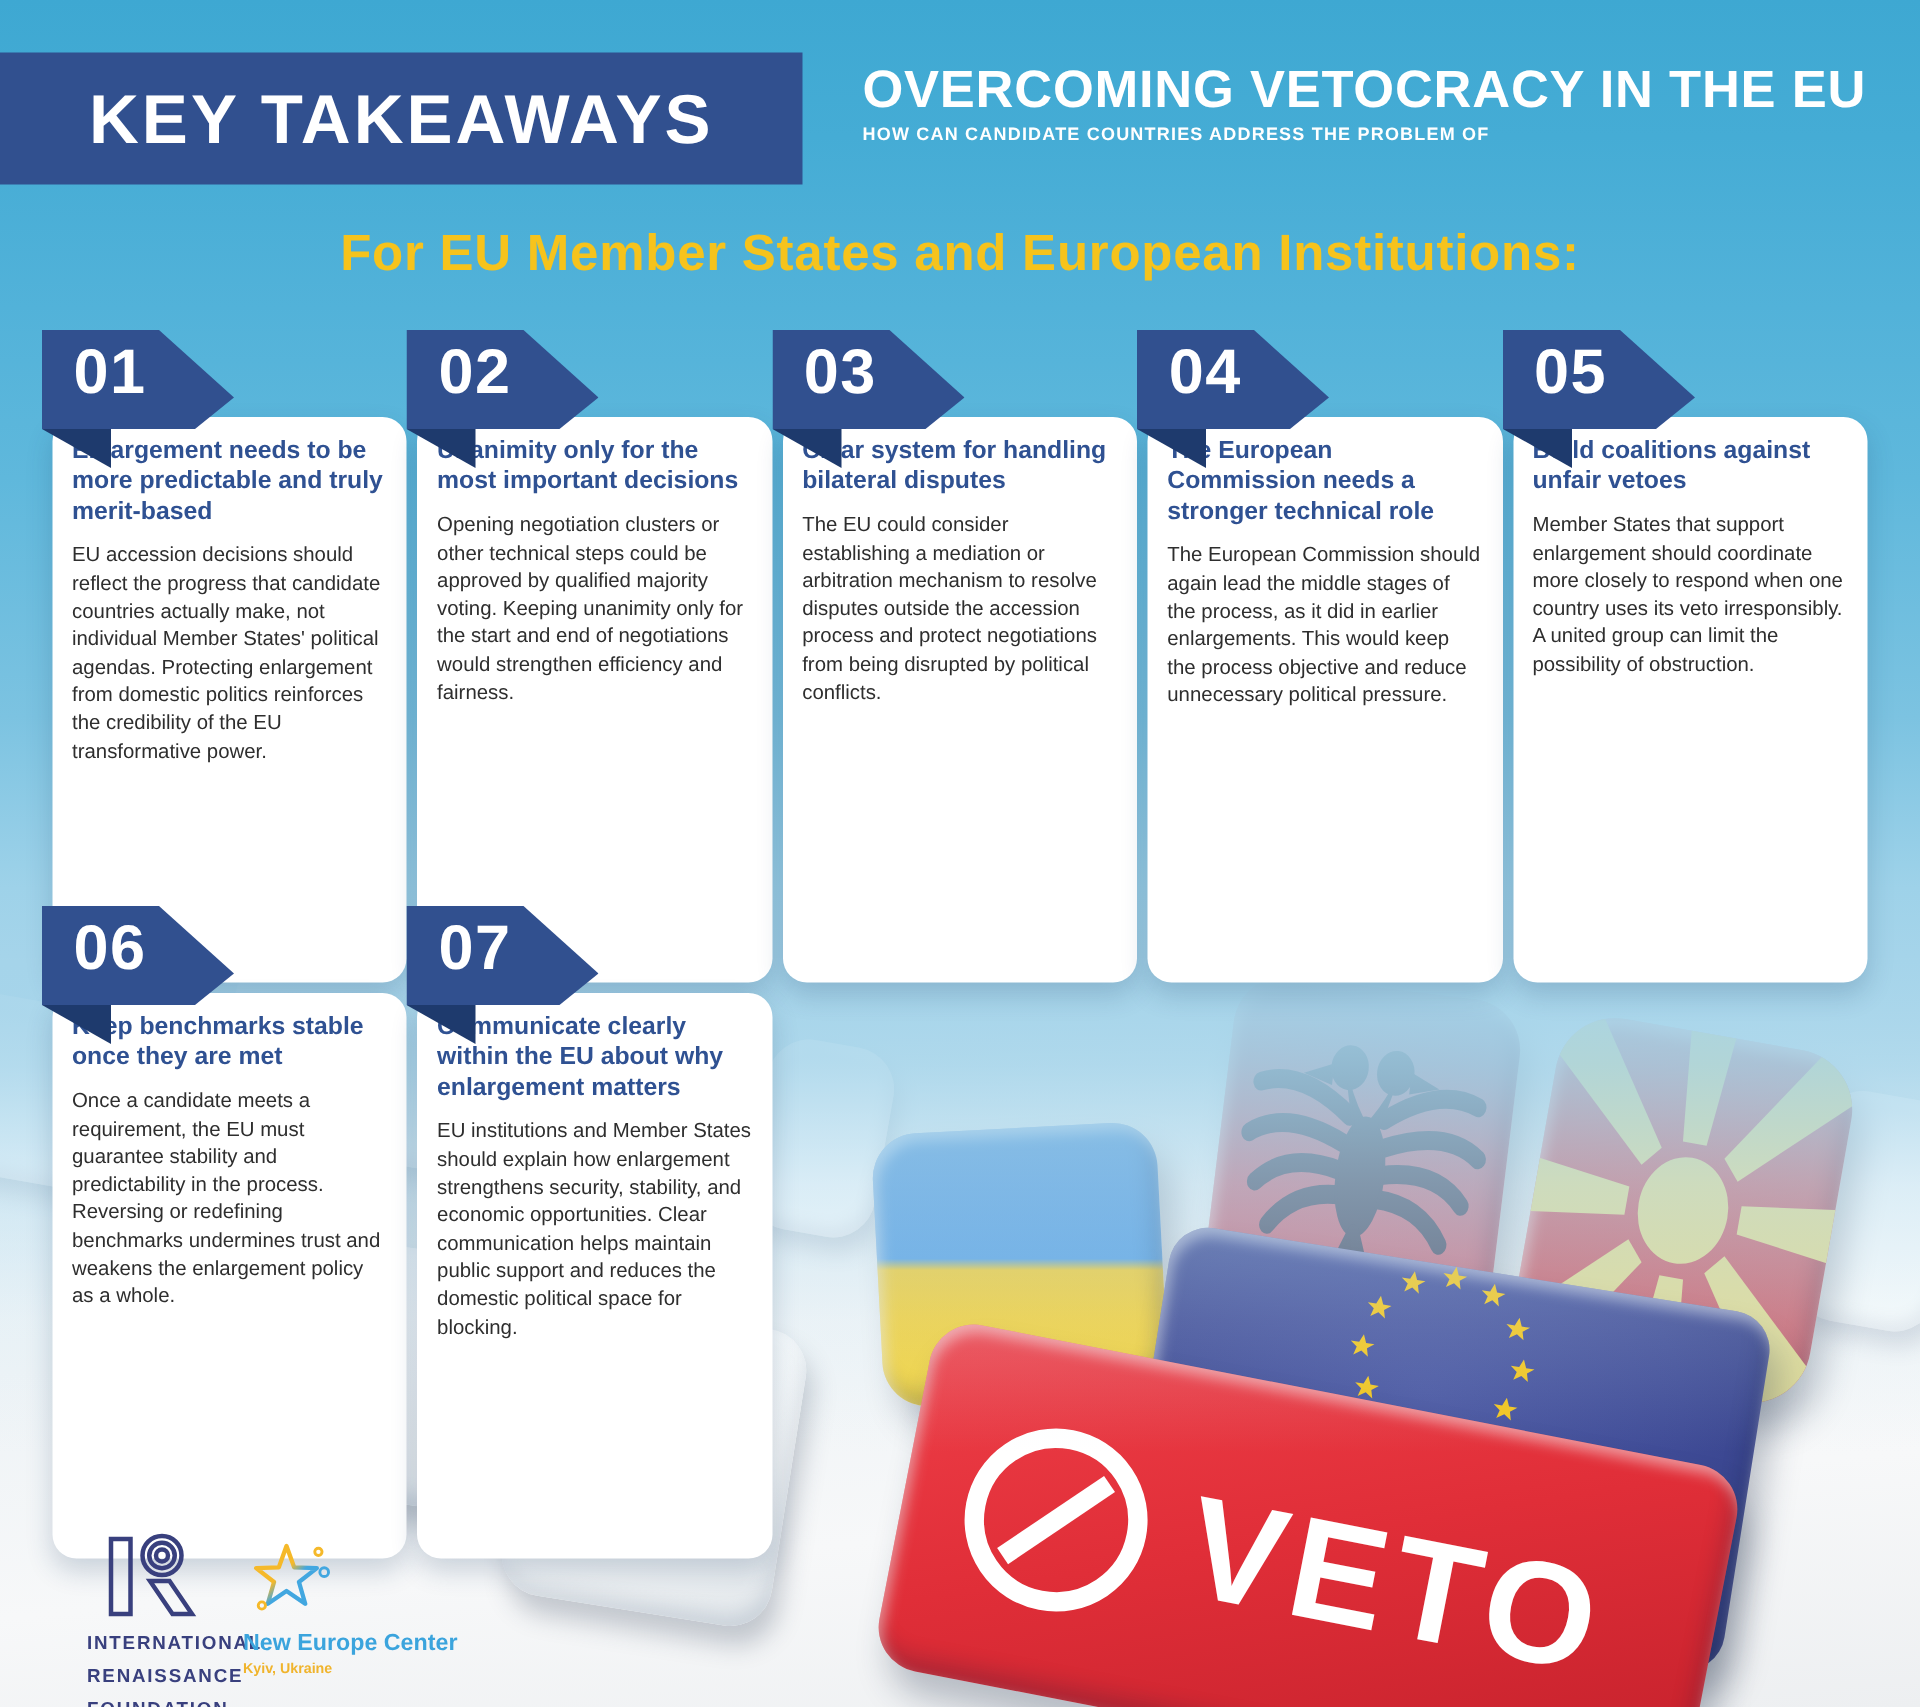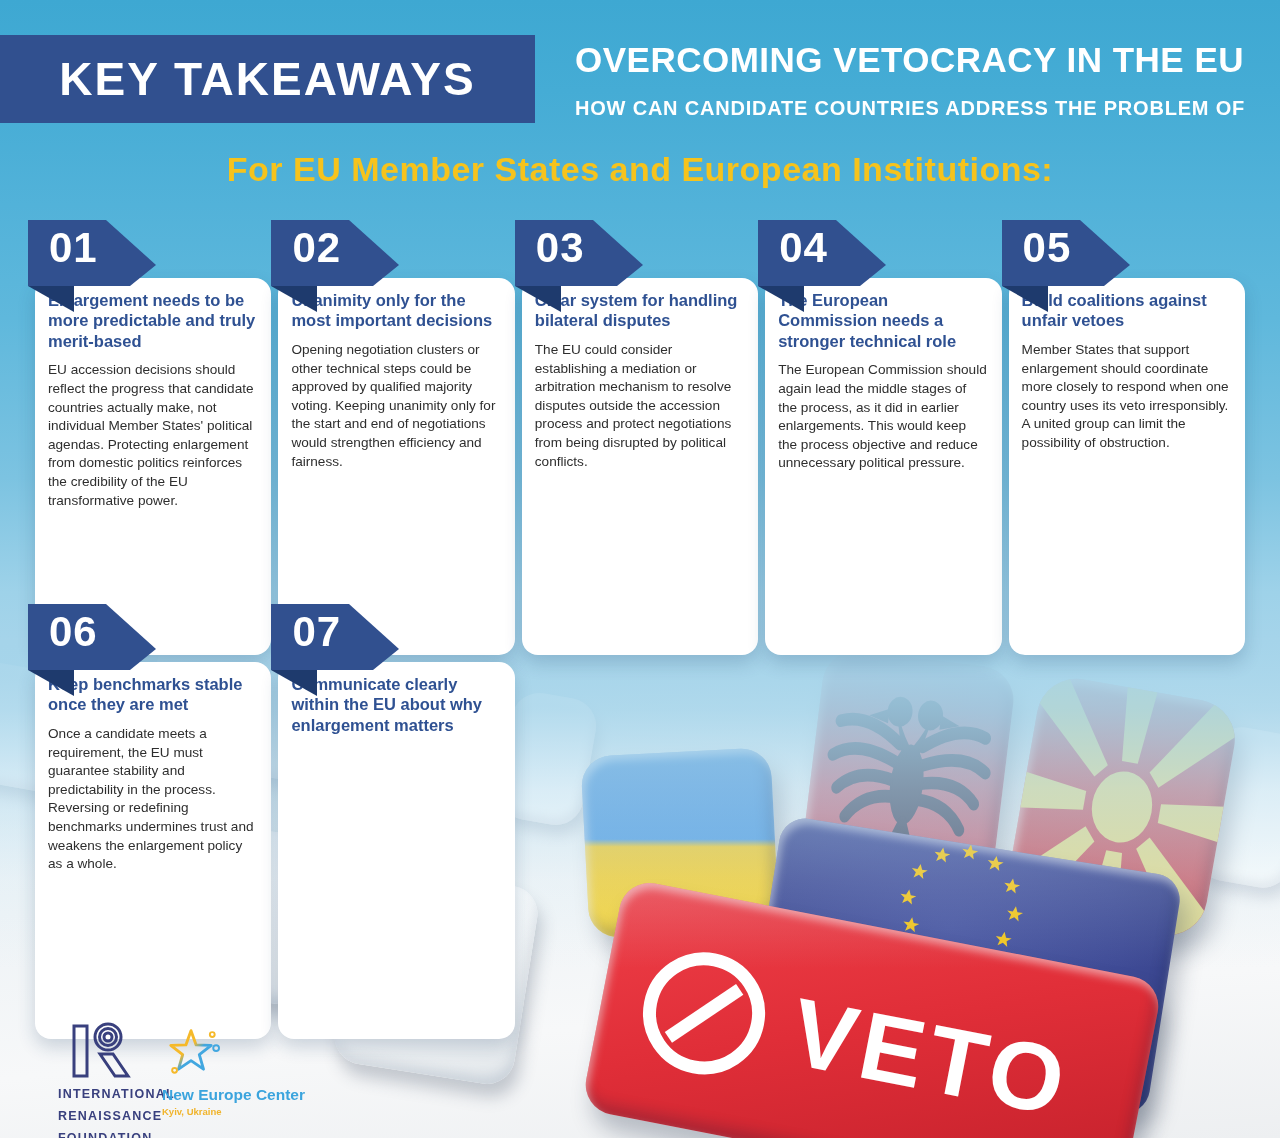--- a/index.html
+++ b/index.html
@@ -62,21 +62,21 @@
   .kb-wash{position:absolute;left:0;top:0;right:0;bottom:0;pointer-events:none;
       background:linear-gradient(180deg,#a5d4ea 0%,rgba(165,212,234,.78) 14%,
                  rgba(185,222,240,.45) 30%,rgba(210,235,246,.18) 48%,rgba(255,255,255,0) 66%);}
 
   
   #band{position:absolute;left:0;top:35px;width:535px;height:88px;background:#31508f;
         display:flex;align-items:center;justify-content:center;}
   #band .badge-text{color:#fff;font-size:46px;font-weight:800;letter-spacing:2px;}
   #main-title{position:absolute;left:575px;top:40px;width:690px;color:#fff;}
   #main-title .t1{font-size:35px;font-weight:800;letter-spacing:.5px;}
-  #main-title .t2{margin-top:12px;font-size:20px;font-weight:700;letter-spacing:.8px;line-height:1.6;}
+  #main-title .t2{font-size:12px;font-weight:700;letter-spacing:.8px;line-height:1.6;}
   #section-heading{position:absolute;left:0;top:150px;width:100%;text-align:center;
         color:#f6c31c;font-size:34px;font-weight:800;letter-spacing:.5px;}
 
   
   #cards{position:absolute;left:35px;top:278px;width:1210px;
          display:grid;grid-template-columns:repeat(5,1fr);gap:7px;}
   .card{position:relative;background:#fff;border-radius:16px;height:377px;
         padding:12px 13px 10px;box-sizing:border-box;
         box-shadow:0 8px 18px rgba(25,60,100,.20);}
   .ribbon{position:absolute;top:-58px;left:-7px;width:128px;height:94px;z-index:2;}
@@ -271,20 +271,21 @@
       <p class="card-body">Once a candidate meets a requirement, the EU must guarantee stability and predictability in the process. Reversing or redefining benchmarks undermines trust and weakens the enlargement policy as a whole.</p>
     </div>
 
     <div class="card">
       <svg class="ribbon" viewBox="0 0 128 94">
         <polygon points="0,0 78,0 128,45 102,66 0,66" fill="#31508f"></polygon>
         <polygon points="0,66 46,92 46,66" fill="#1e3a6d"></polygon>
       </svg>
       <div class="card-num">07</div>
       <h3 class="card-title">Communicate clearly within the EU about why enlargement matters</h3>
+      <p class="card-body">EU institutions and Member States should explain how enlargement strengthens security, stability, and economic opportunities. Clear communication helps maintain public support and reduces the domestic political space for blocking.</p>
     </div>
   </div>
 
   <div id="irf-logo">
     <svg class="mark" width="70" height="58" viewBox="0 0 70 58">
       <g stroke="#39407e" stroke-width="3" fill="none">
         <rect x="4" y="4" width="13" height="50"></rect>
         <circle cx="38" cy="15" r="4"></circle>
           <circle cx="38" cy="15" r="8.5"></circle>
           <circle cx="38" cy="15" r="13"></circle>

